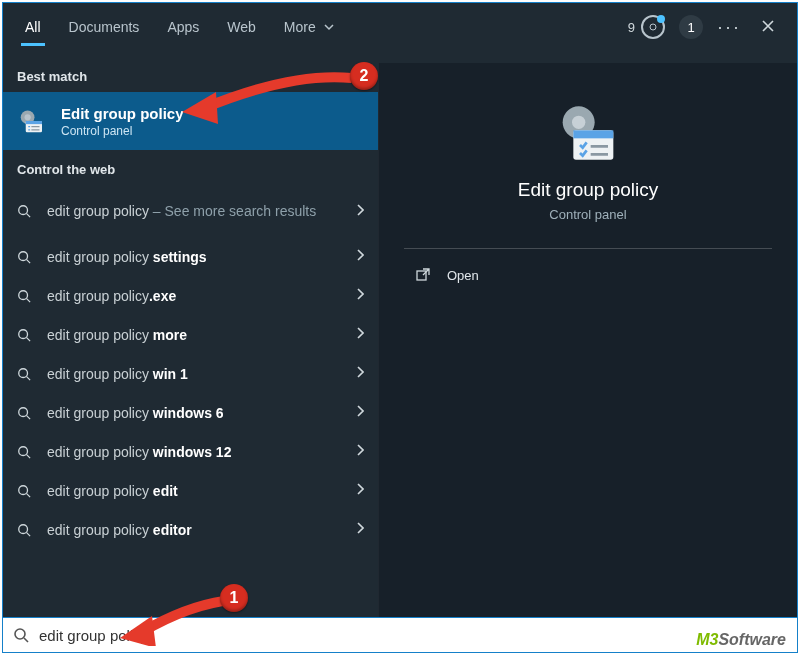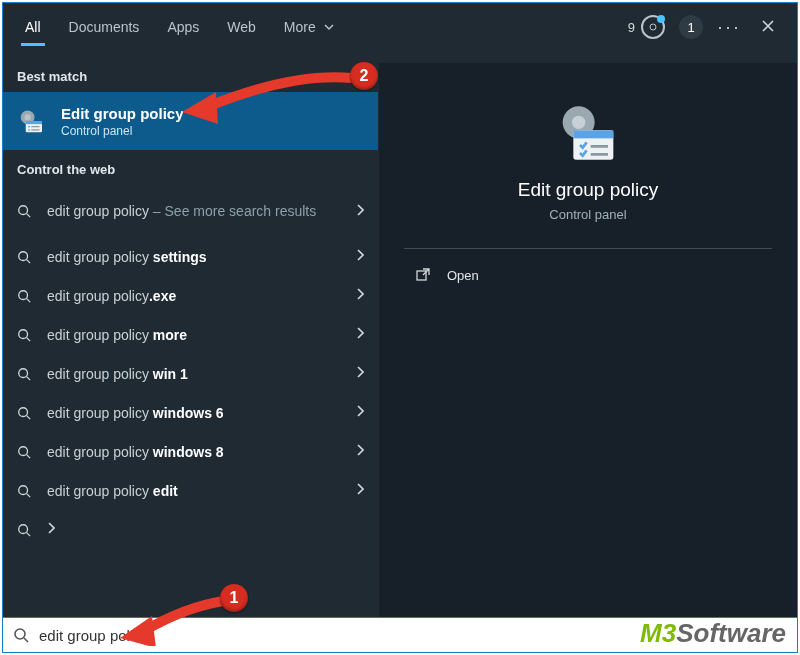--- a/index.html
+++ b/index.html
@@ -47,21 +47,21 @@
     .big-icon { width:64px; height:64px; margin-bottom:14px; display:flex; align-items:center; justify-content:center; }
     .details-title { color:#fff; font-size:19px; font-weight:400; }
     .details-sub { color:#9fb0ba; font-size:13px; margin-top:6px; }
     .details hr { width:88%; border:none; border-top:1px solid rgba(255,255,255,0.2); margin:26px 0 0; }
     .action-row { display:flex; align-items:center; gap:16px; width:100%; padding:18px 36px; color:#e0e6ea; font-size:13px; cursor:pointer; }
     .action-row .open-ico { width:16px; display:flex; }
 
     .search-bar { position:absolute; left:2px; bottom:2px; width:796px; height:36px; background:#fff; border:1px solid #1580c9; display:flex; align-items:center; }
     .search-bar .sico { width:36px; display:flex; align-items:center; justify-content:center; color:#555; }
     .search-bar .query { font-size:15px; color:#333; }
-    .watermark { position:absolute; right:14px; bottom:6px; font-size:26px; font-weight:700; font-style:italic; font-family:Arial,sans-serif; }
+    .watermark { position:absolute; right:14px; bottom:6px; font-size:16px; font-weight:700; font-style:italic; font-family:Arial,sans-serif; }
     .watermark .m3 { color:#7fbb00; }
     .watermark .soft { color:#666; }
 
     .chevron-down { display:inline-block; margin-left:4px; }
 
     .badge { position:absolute; width:28px; height:28px; border-radius:50%; background:#d62d20; color:#fff; font-weight:700; font-size:16px; display:flex; align-items:center; justify-content:center; z-index:5; box-shadow:inset 0 -2px 3px rgba(0,0,0,0.3), 0 1px 2px rgba(0,0,0,0.4); }
     .arrow { position:absolute; z-index:4; }
   </style>
 </head>
 <body>
@@ -201,21 +201,21 @@
                 <path d="M2 1 L7 6 L2 11" stroke="#cfd8dc" stroke-width="1.6" fill="none"></path>
               </svg></span>
           </div>
           <div class="row">
             <span class="search-ico">
               <svg width="14" height="14" viewBox="0 0 16 16">
                 <circle cx="7" cy="7" r="5" fill="none" stroke="#cfd8dc" stroke-width="1.5"></circle>
                 <path d="M11 11 L15 15" stroke="#cfd8dc" stroke-width="1.5"></path>
               </svg>
             </span>
-            <span class="txt"><span class="pref">edit group policy </span><b>windows 8</b><span class="more"></span></span>
+            <span class="txt"><span class="pref">edit group policy </span><b>windows 12</b><span class="more"></span></span>
             <span class="chev"><svg width="8" height="12" viewBox="0 0 8 12">
                 <path d="M2 1 L7 6 L2 11" stroke="#cfd8dc" stroke-width="1.6" fill="none"></path>
               </svg></span>
           </div>
           <div class="row">
             <span class="search-ico">
               <svg width="14" height="14" viewBox="0 0 16 16">
                 <circle cx="7" cy="7" r="5" fill="none" stroke="#cfd8dc" stroke-width="1.5"></circle>
                 <path d="M11 11 L15 15" stroke="#cfd8dc" stroke-width="1.5"></path>
               </svg>
@@ -225,20 +225,21 @@
                 <path d="M2 1 L7 6 L2 11" stroke="#cfd8dc" stroke-width="1.6" fill="none"></path>
               </svg></span>
           </div>
           <div class="row">
             <span class="search-ico">
               <svg width="14" height="14" viewBox="0 0 16 16">
                 <circle cx="7" cy="7" r="5" fill="none" stroke="#cfd8dc" stroke-width="1.5"></circle>
                 <path d="M11 11 L15 15" stroke="#cfd8dc" stroke-width="1.5"></path>
               </svg>
             </span>
+            <span class="txt"><span class="pref">edit group policy </span><b>editor</b><span class="more"></span></span>
             <span class="chev"><svg width="8" height="12" viewBox="0 0 8 12">
                 <path d="M2 1 L7 6 L2 11" stroke="#cfd8dc" stroke-width="1.6" fill="none"></path>
               </svg></span>
           </div>
         </div>
     </div>
 
     <div class="right-col">
       <div class="details">
         <span class="big-icon">

